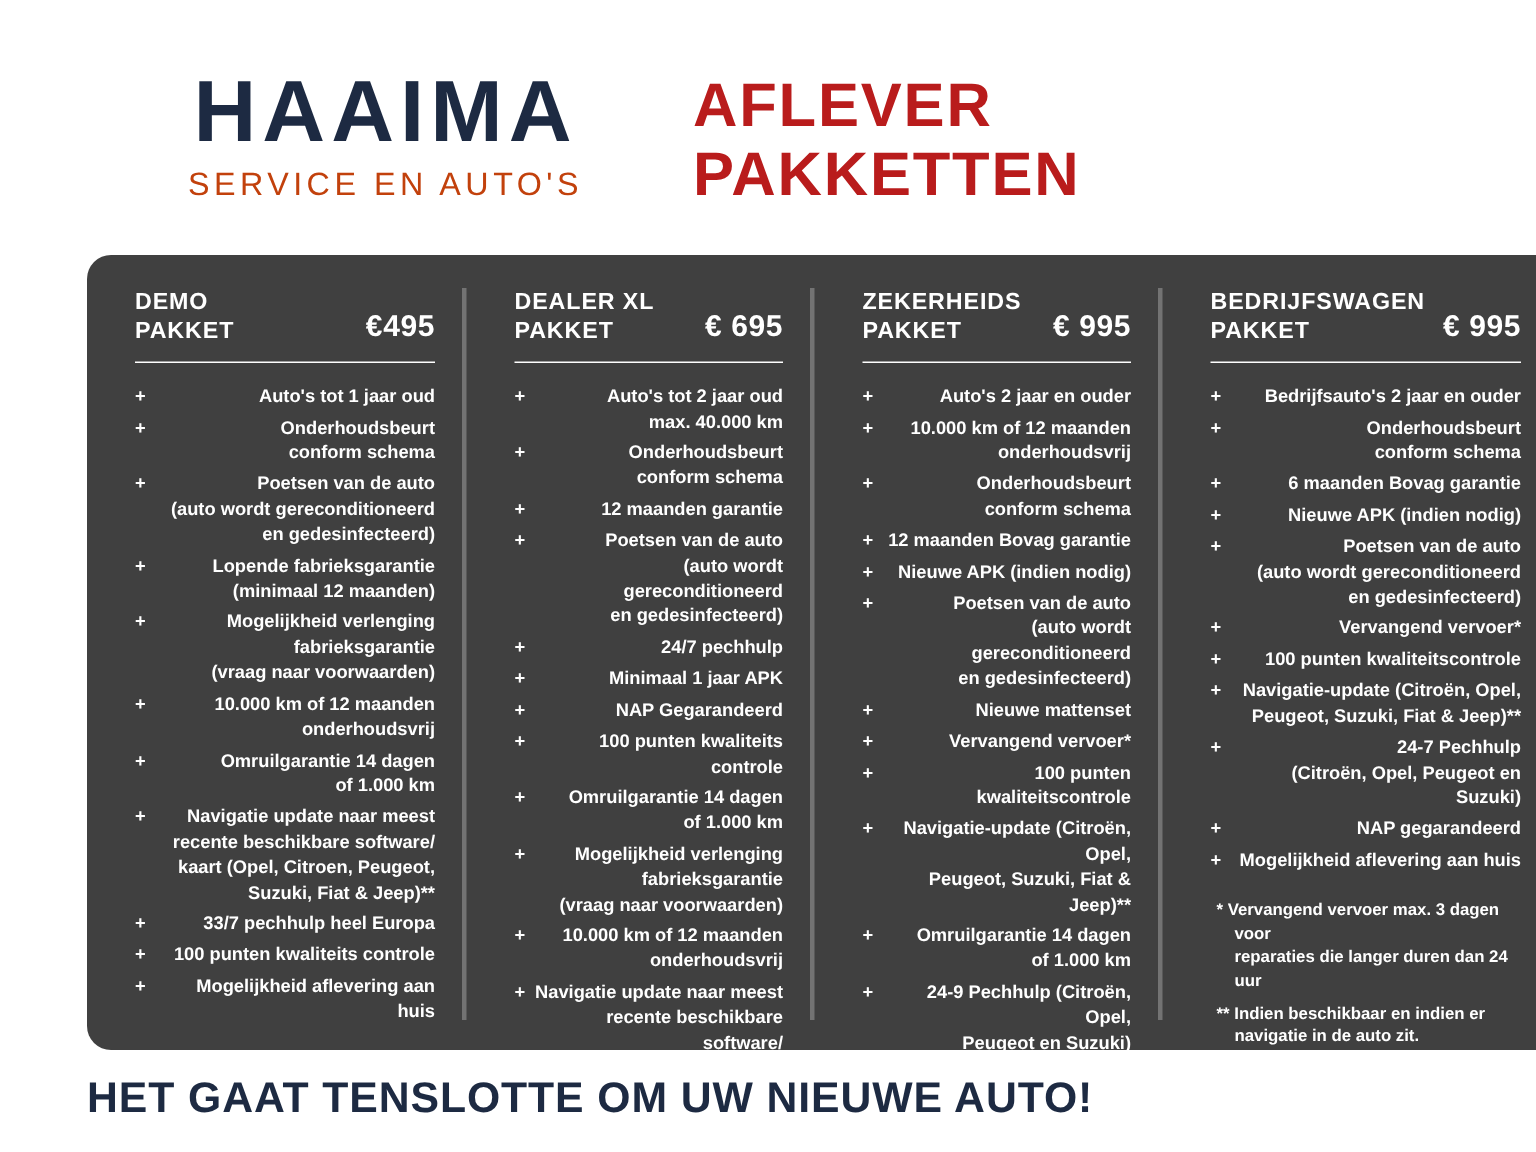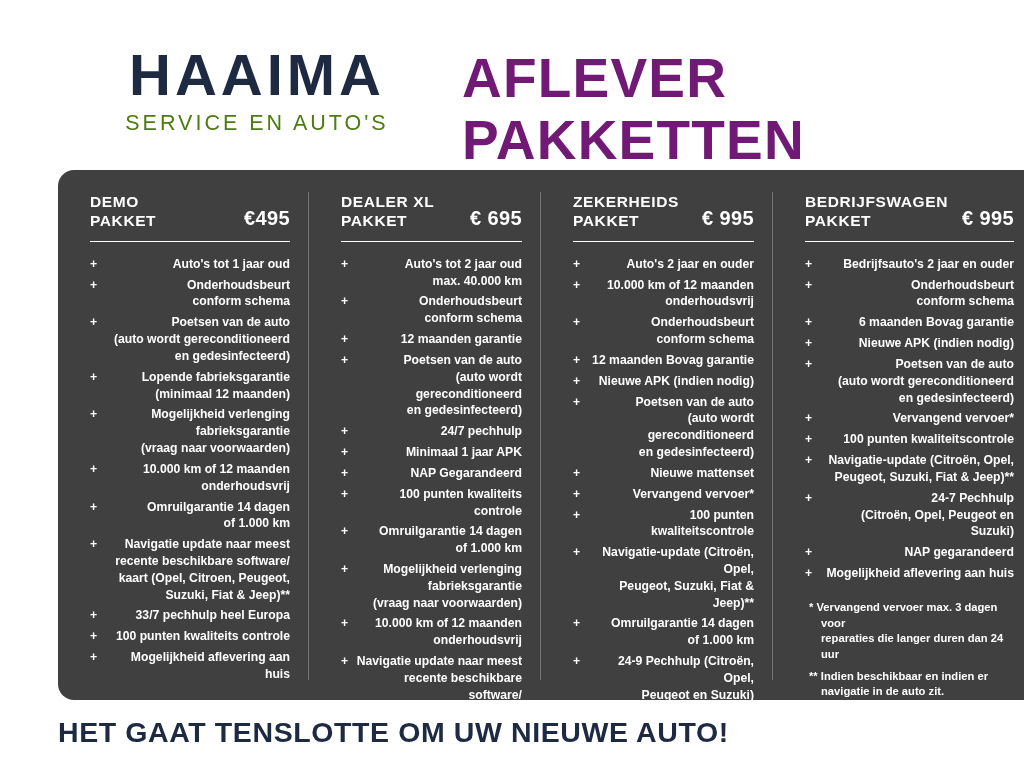--- a/index.html
+++ b/index.html
@@ -39,32 +39,32 @@
     font-size: 58px;
     font-weight: bold;
     letter-spacing: 4px;
     line-height: 1;
     color: #1d2a42;
   }
   .brand-sub {
     margin-top: 7px;
     font-size: 21.5px;
     letter-spacing: 3.0px;
-    color: #4d7c0f;
+    color: #c2410c;
     font-weight: normal;
   }
   .title {
     position: absolute;
     left: 462px;
     top: 8px;
-    font-size: 55px;
+    font-size: 41px;
     font-weight: bold;
     letter-spacing: 1.2px;
     line-height: 1.12;
-    color: #701a75;
+    color: #b91c1c;
     text-transform: uppercase;
   }
 
   
   .panel {
     position: absolute;
     left: 58px;
     top: 170px;
     width: 966px;
     height: 530px;
@@ -75,21 +75,21 @@
     box-sizing: border-box;
     padding: 22px 0 20px 0;
   }
   .col {
     position: relative;
     box-sizing: border-box;
     padding: 0 18px 0 32px;
     flex: 0 0 auto;
   }
   .col + .col {
-    border-left: 1px solid #737373;
+    border-left: 3px solid #737373;
   }
   .col-1 { width: 250px; }
   .col-2 { width: 232px; }
   .col-3 { width: 232px; }
   .col-4 { width: 252px; padding-right: 10px; }
 
   .col-head {
     display: flex;
     align-items: flex-end;
     justify-content: space-between;

